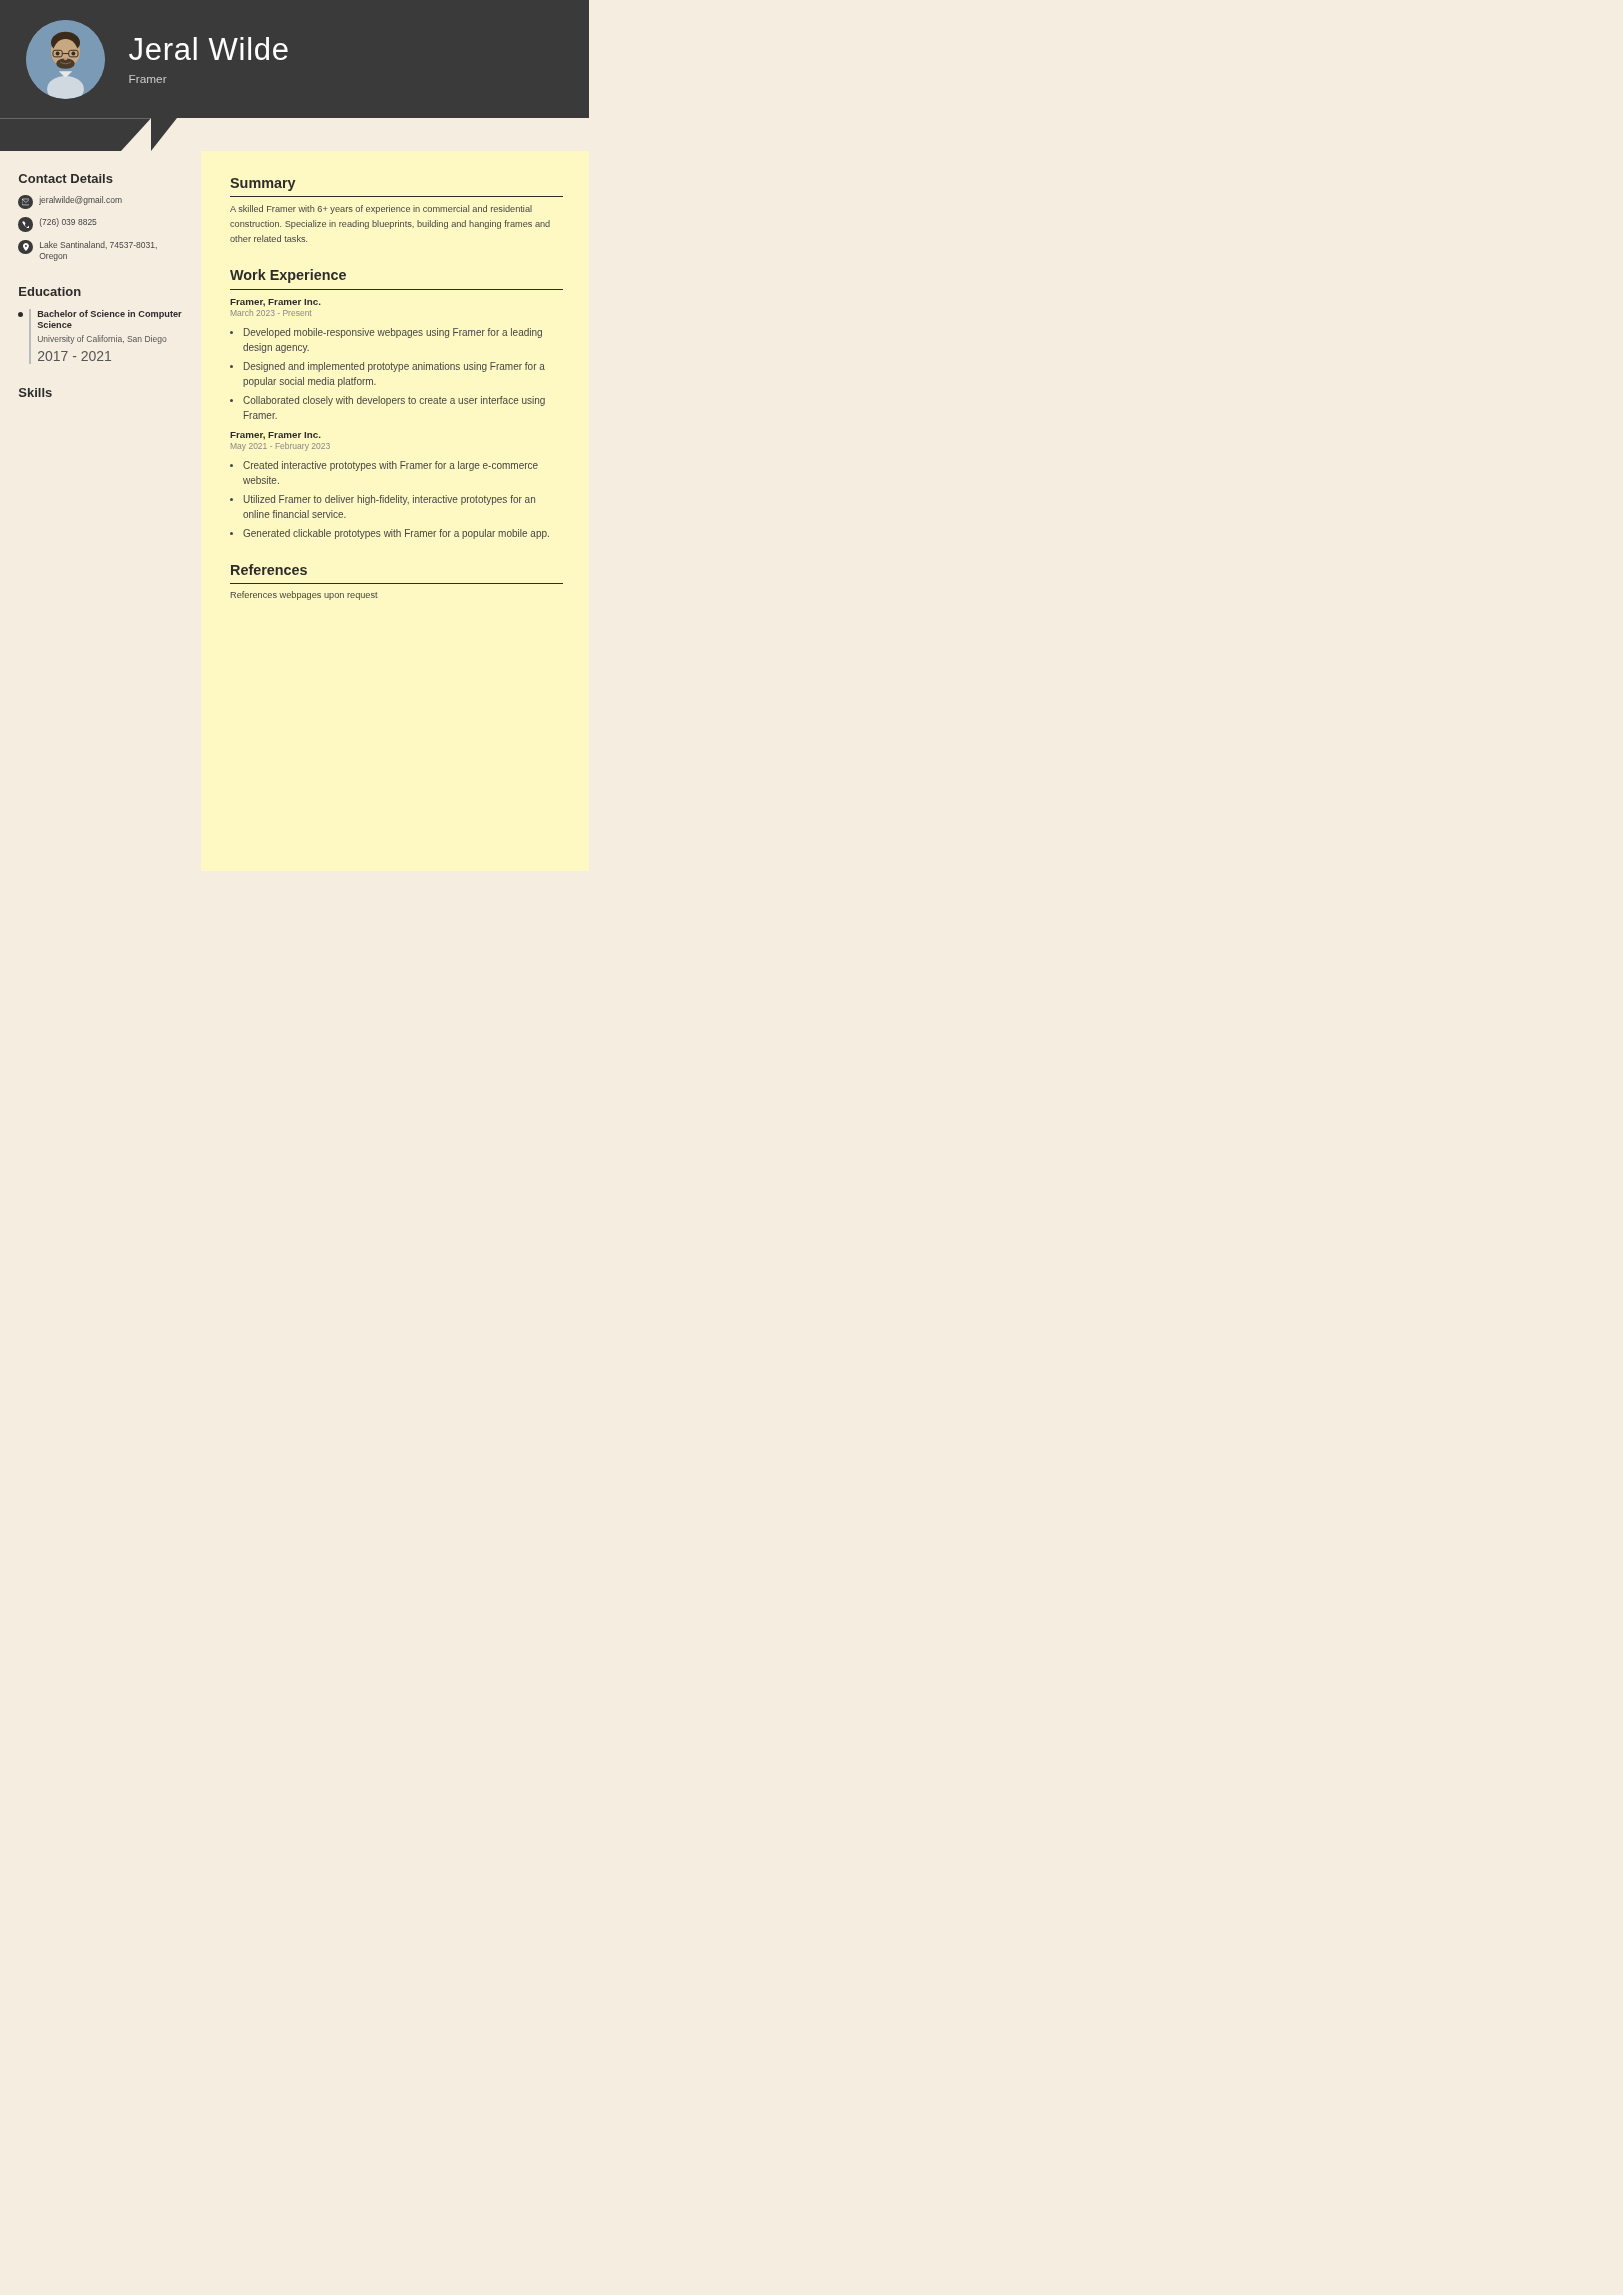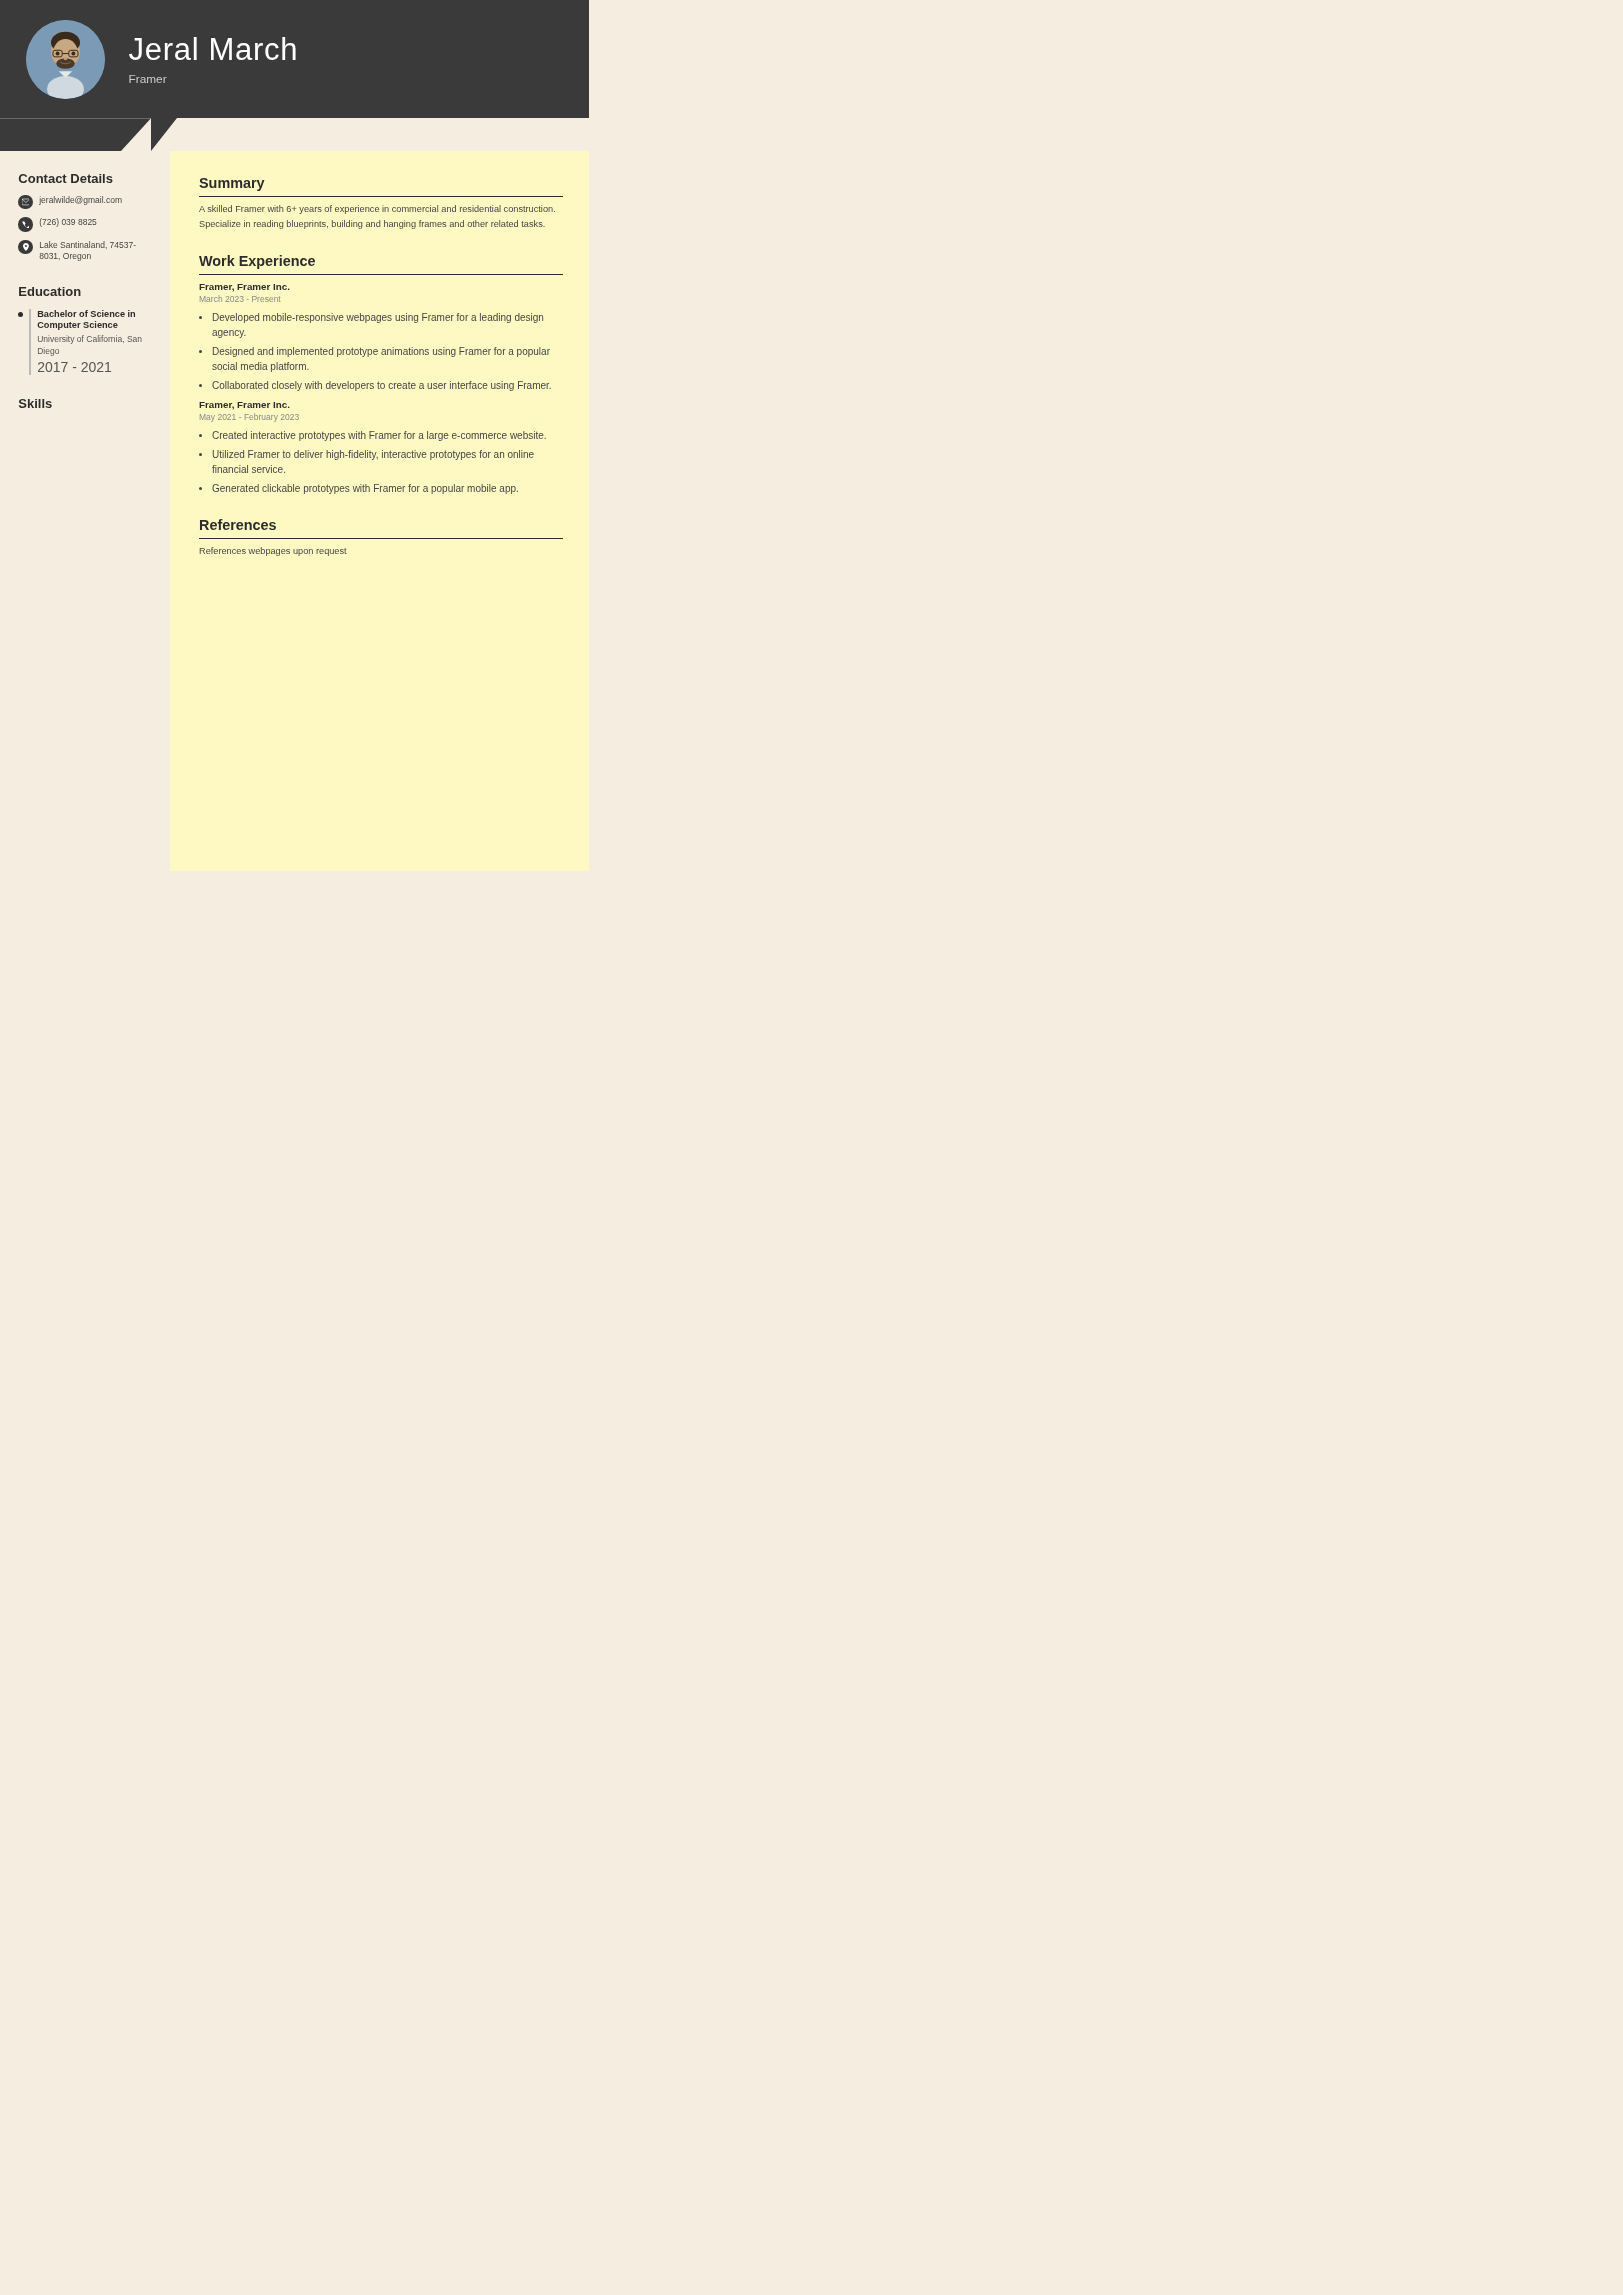--- a/index.html
+++ b/index.html
@@ -47,21 +47,21 @@
     }
 
     
     .body-wrap {
       display: flex;
       min-height: 720px;
     }
 
     
     .sidebar {
-      width: 170px;
+      width: 201px;
       flex-shrink: 0;
       background: #f5ede0;
       padding: 19.6px 18.3px 19.6px 18.3px;
     }
 
     .sidebar-section-title {
       font-family: 'Helvetica Neue', Arial, sans-serif;
       font-size: 13px;
       font-weight: 700;
       color: #2c2c2c;
@@ -248,21 +248,21 @@
       <ellipse cx="60" cy="59" rx="3" ry="2" fill="#b8987a"></ellipse>
 
       <path d="M52 64 Q60 69 68 64" fill="none" stroke="#8a6a4a" stroke-width="1.5"></path>
 
       <ellipse cx="60" cy="105" rx="28" ry="20" fill="#d0d8e0"></ellipse>
 
       <path d="M50 78 L60 88 L70 78" fill="#e8e8e8" stroke="#ccc" stroke-width="0.5"></path>
     </svg>
   </div>
   <div class="header-text">
-    <div class="header-name">Jeral March</div>
+    <div class="header-name">Jeral Wilde</div>
     <div class="header-title">Framer</div>
   </div>
 </div>
 
 <div style="display:flex; height:33px; position:relative; background:#f5ede0;">
   <div style="background:#3a3a3a; width:151px; height:33px; clip-path: polygon(0 0, 100% 0, 80% 100%, 0 100%);"></div>
   <div style="width:0; height:0; border-left:26px solid #3a3a3a; border-bottom:33px solid transparent; flex-shrink:0;"></div>
 </div>
 
 <div class="body-wrap">

